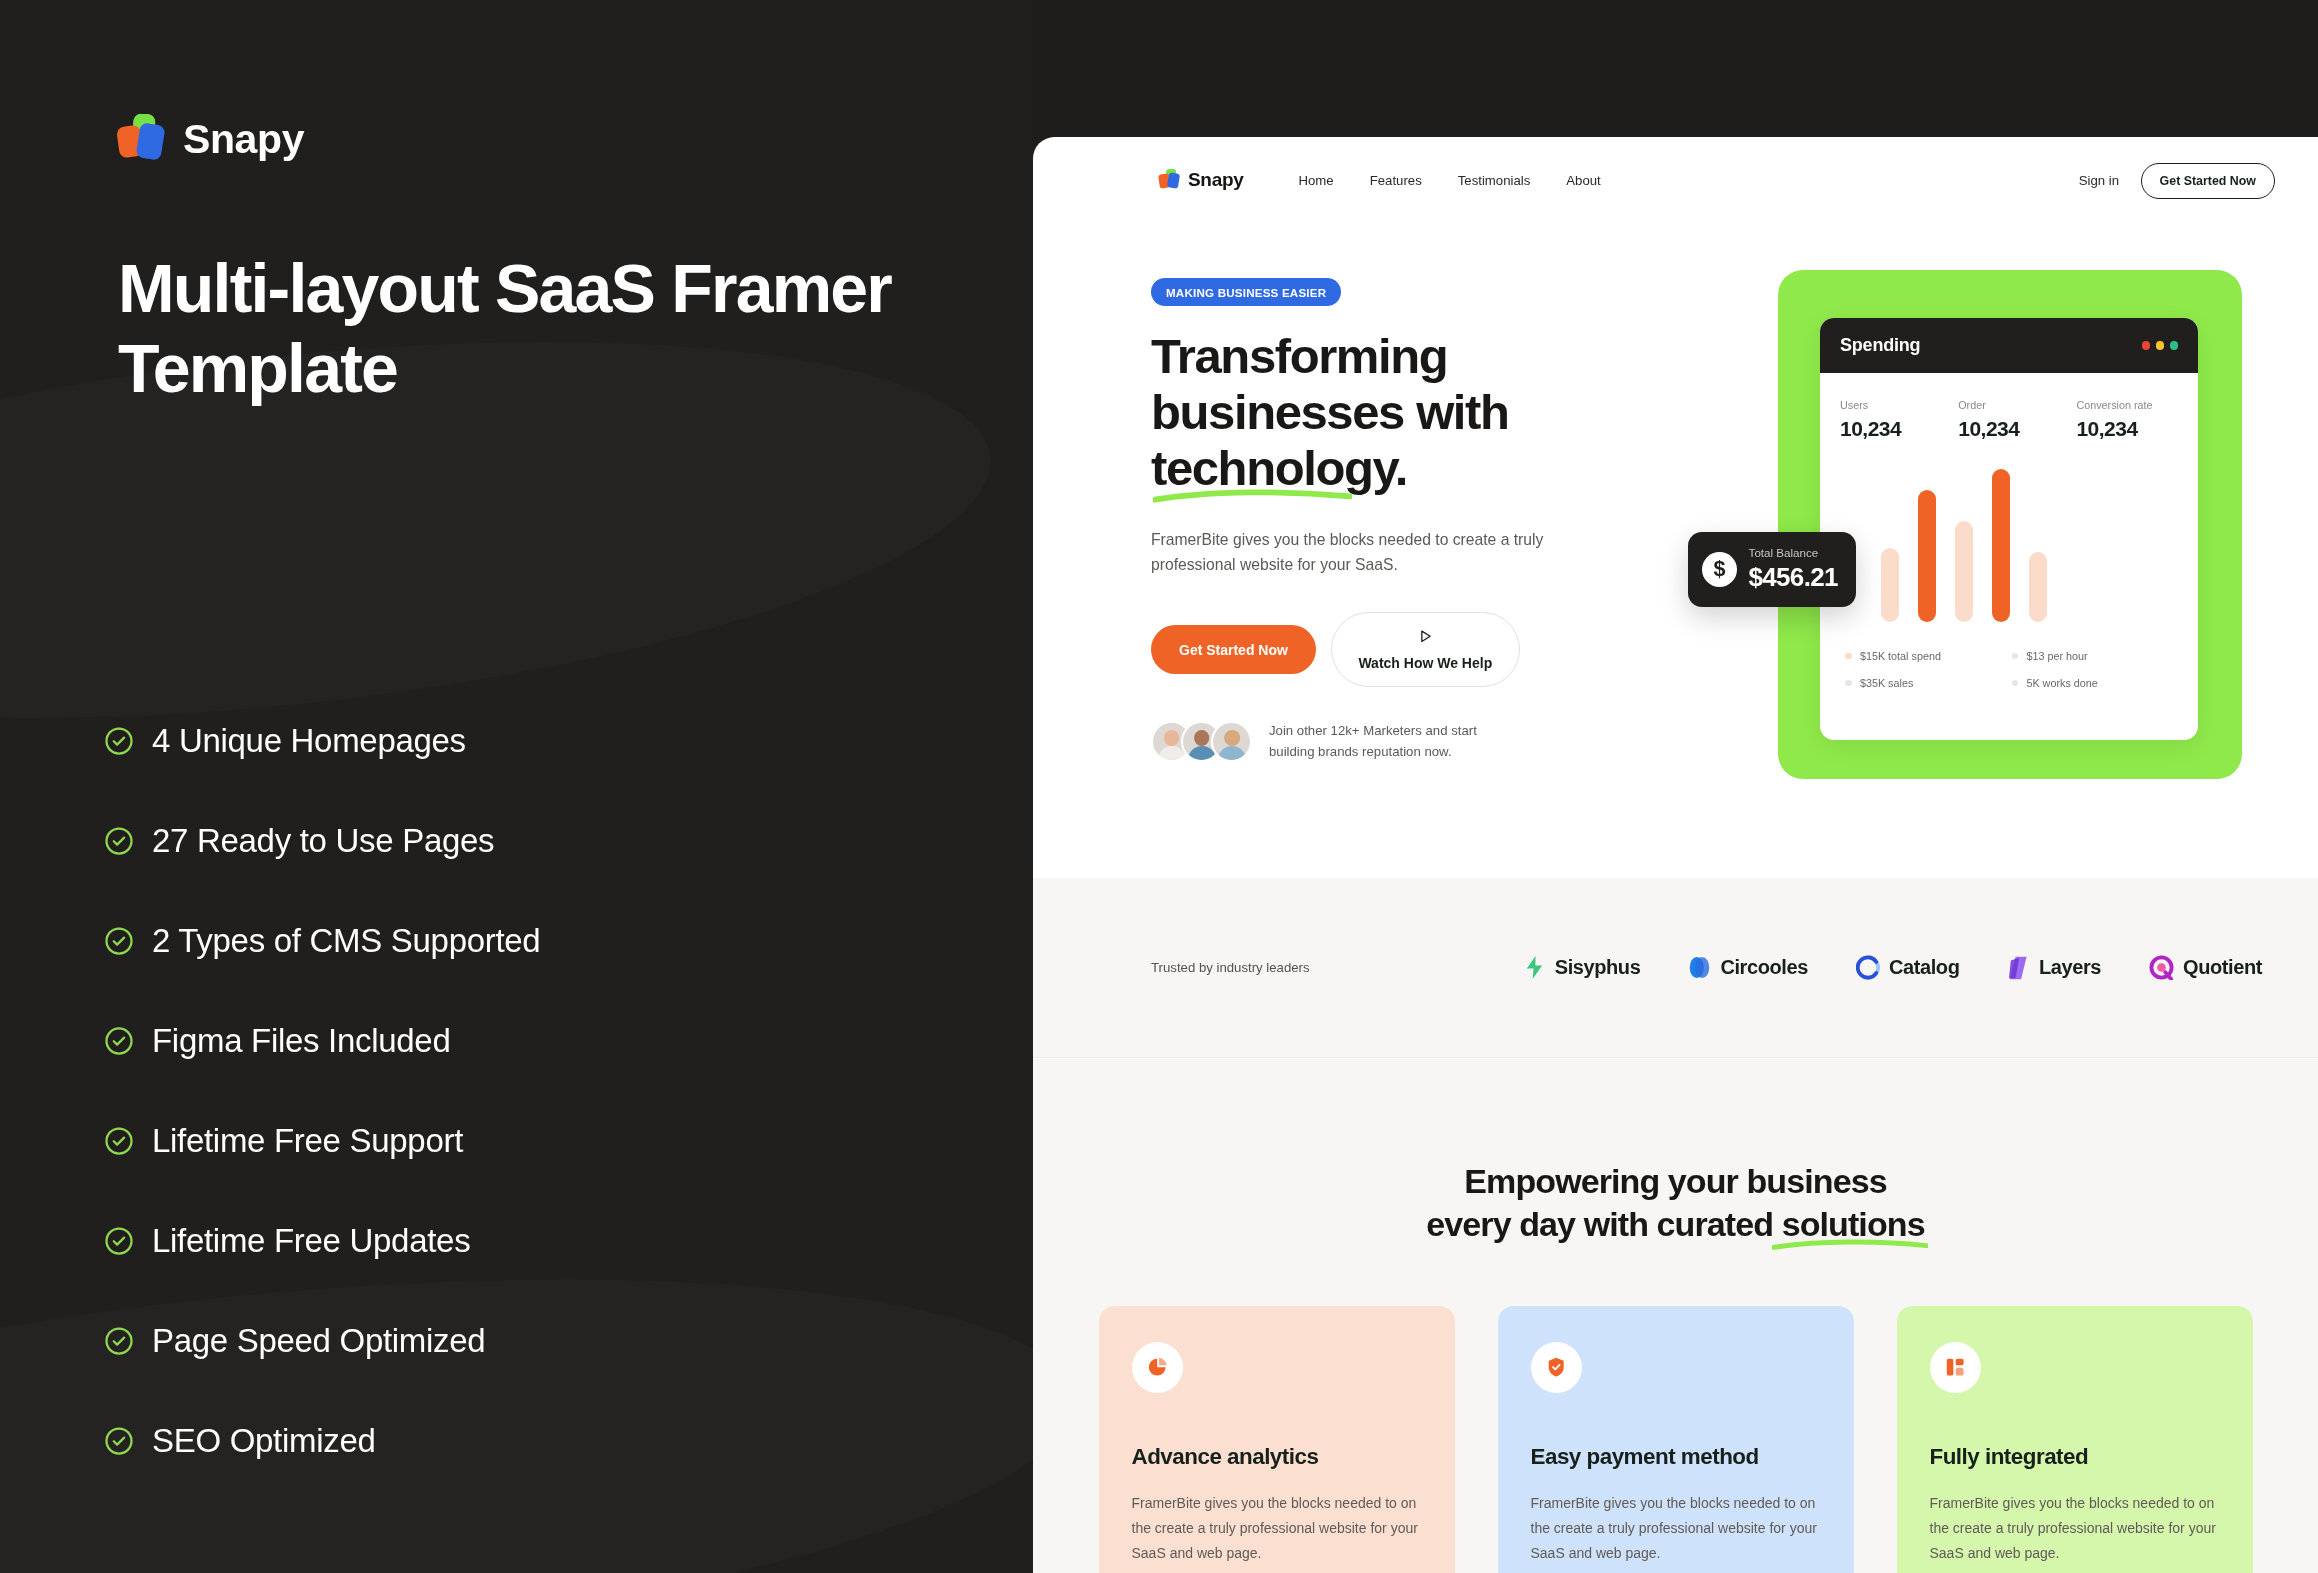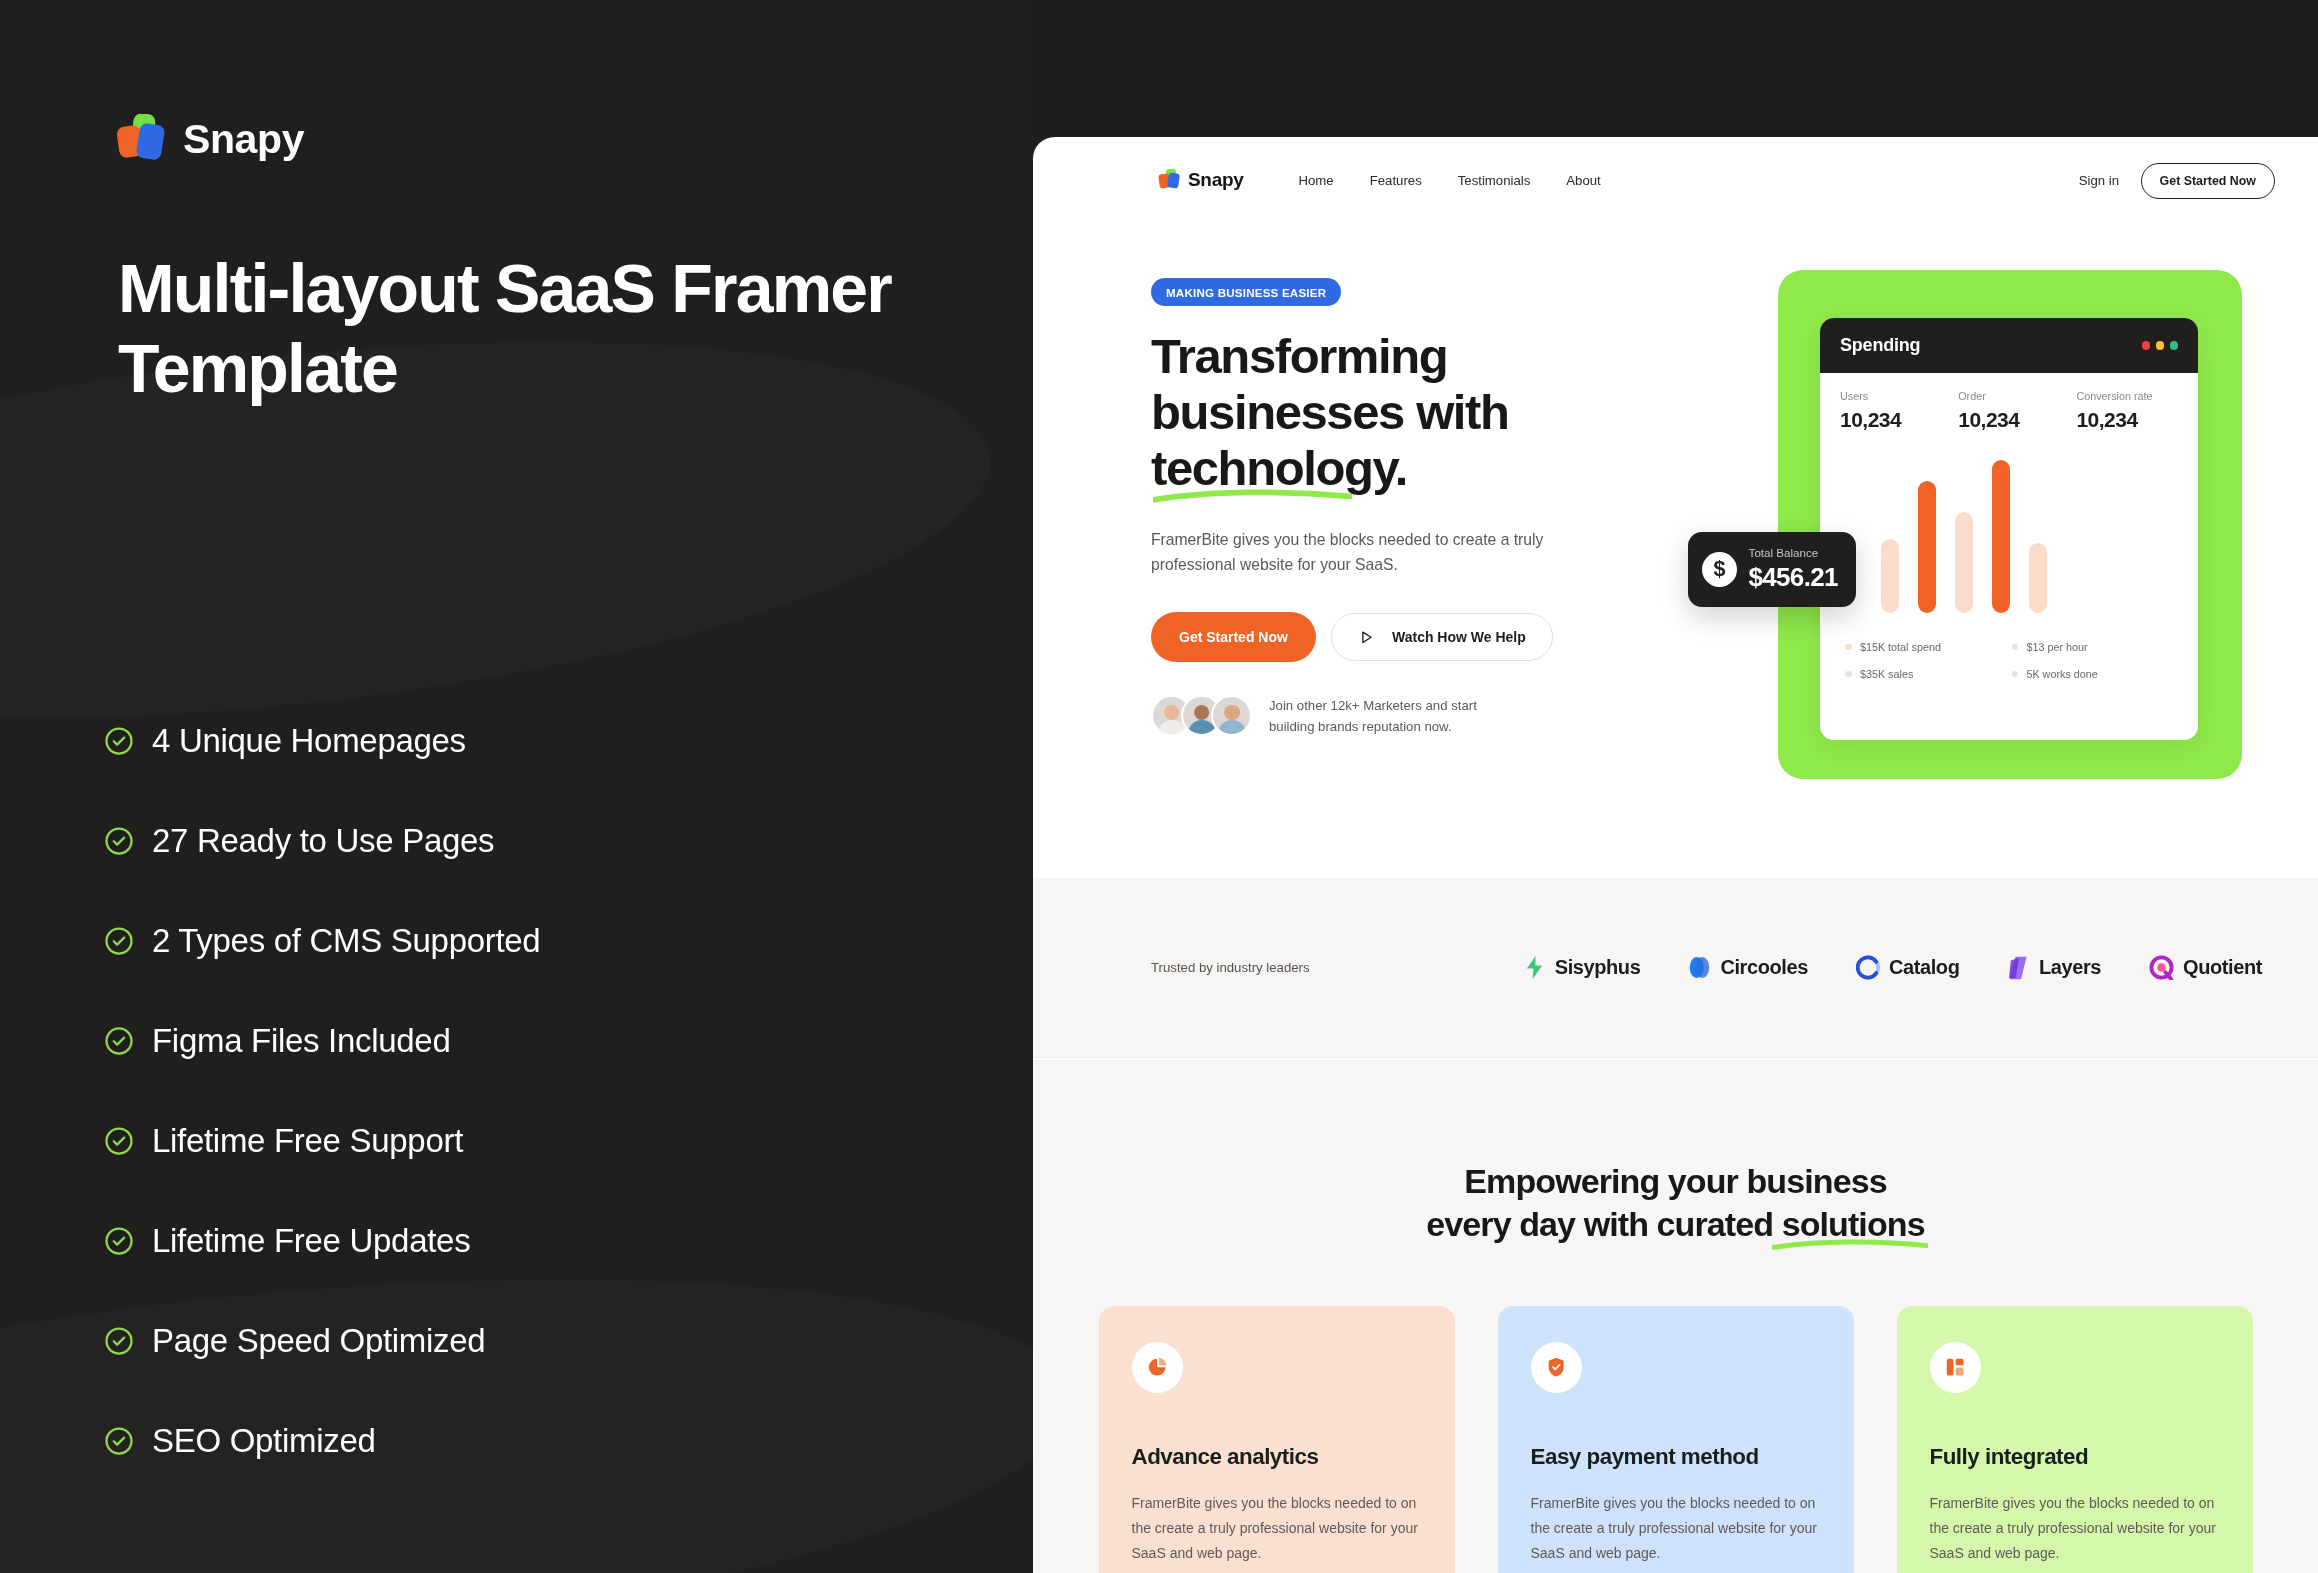--- a/index.html
+++ b/index.html
@@ -112,22 +112,22 @@
   }
   #hero-cta-row { margin-top: 35px; display: flex; align-items: center; gap: 15px; }
   #btn-get-started {
     background: #ef6426; color: #ffffff; border: none; border-radius: 827px;
     padding: 16.6px 28px; font-size: 14px; font-weight: 700;
     font-family: "Liberation Sans", sans-serif; cursor: pointer;
   }
   #btn-watch {
     background: #ffffff; color: #17201a; border: 1.2px solid #e3e0dd; border-radius: 827px;
     padding: 15px 26.5px; font-size: 14px; font-weight: 700;
-    display: flex; align-items: center; gap: 17px;
-    font-family: "Liberation Sans", sans-serif; cursor: pointer;
+    display: flex; align-items: center; gap: 10px;
+    font-family: "Liberation Sans", sans-serif; cursor: pointer; flex-direction: column;
   }
   #social-row { margin-top: 33px; display: flex; align-items: center; gap: 16.6px; }
   #avatars { display: flex; }
   .avatar {
     width: 41px; height: 41px; border-radius: 50%;
     background: #ddd8d4; margin-left: -10.8px;
     border: 2.5px solid #fff; overflow: hidden; position: relative;
   }
   .avatar:first-child { margin-left: 0; }
   .avatar .head { position: absolute; left: 50%; top: 7.5px; transform: translateX(-50%);
@@ -150,21 +150,21 @@
     background: #ffffff; border-radius: 14px; overflow: hidden;
     box-shadow: 0 6.6px 25px rgba(0,0,0,.07);
   }
   #spending-head {
     height: 55px; background: #211f1e;
     display: flex; align-items: center; padding: 0 20px;
   }
   #spending-title { color: #ffffff; font-size: 18px; font-weight: 700; letter-spacing: -0.2px; }
   #window-dots { margin-left: auto; display: flex; gap: 5.8px; }
   .wdot { width: 8.3px; height: 8.3px; border-radius: 50%; }
-  #stats-row { display: flex; padding: 17px 20px 0 20px; gap: 16.6px; }
+  #stats-row { display: flex; padding: 26px 20px 0 20px; gap: 16.6px; }
   .stat { width: 108px; }
   .stat-label { color: #8d8885; font-size: 10.8px; margin-bottom: 5.8px; }
   .stat-value { color: #17201a; font-size: 21px; font-weight: 700; letter-spacing: -0.5px; }
   #bars {
     display: flex; align-items: flex-end; gap: 19px;
     height: 166px; padding: 0 0 0 61px; margin-top: 15px;
   }
   .bar { width: 18px; border-radius: 9px; }
   #legend {
     display: grid; grid-template-columns: 1fr 1fr; row-gap: 15px;

